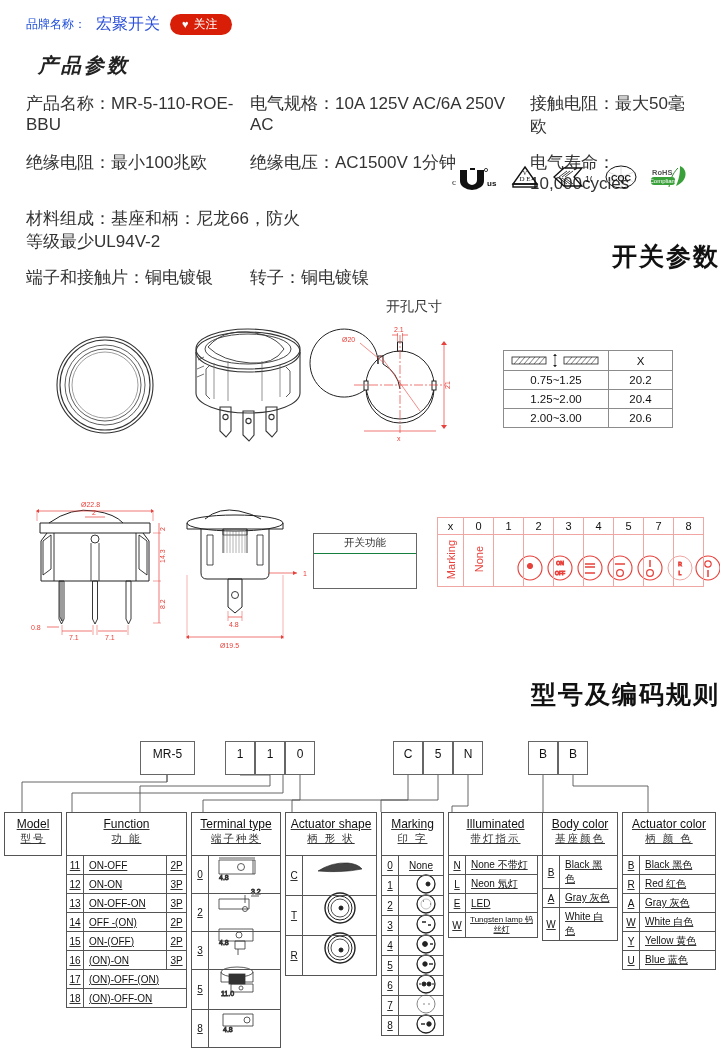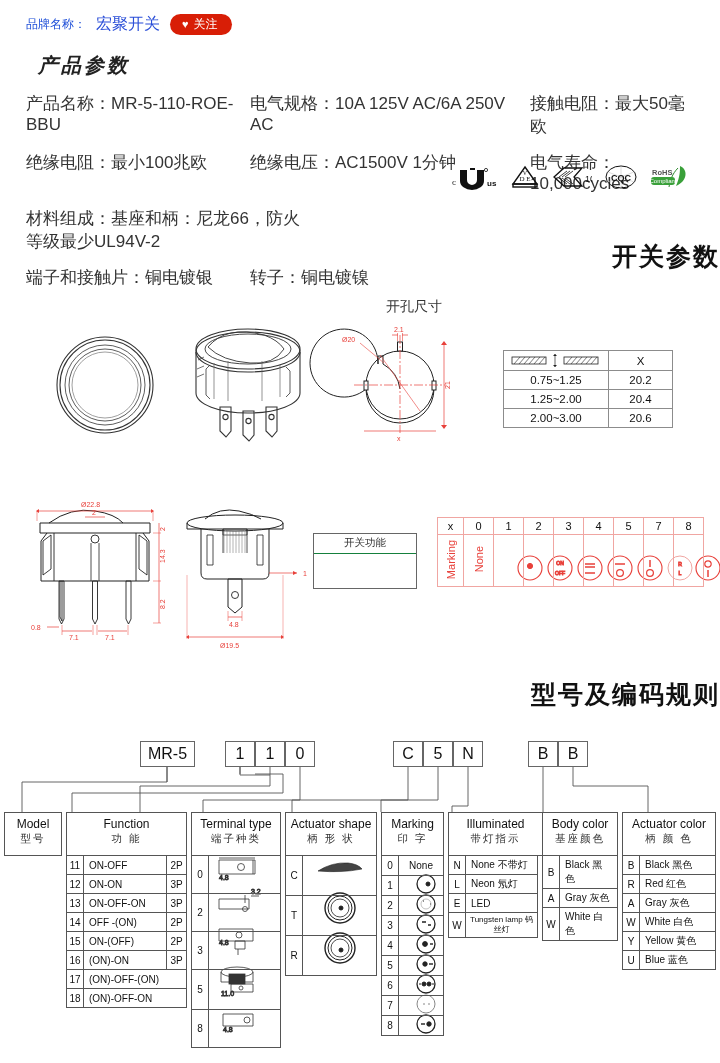--- a/index.html
+++ b/index.html
@@ -85,38 +85,38 @@
   .mk-first { width:26px; }
 
   
   .fnbox { position:absolute; left:313px; top:533px; width:104px; border:1px solid #666; background:#fff; }
   .fnbox .t { text-align:center; font-size:10.5px; padding:2px 0 3px; border-bottom:1px solid #15803d; color:#333; }
   .fnbox .d { height:34px; }
 
   
   .codebox {
     position:absolute; border:1px solid #666; background:#fff;
-    font-size:16px; color:#111; text-align:center;
-    height:26px; line-height:24px;
+    font-size:12px; color:#111; text-align:center;
+    height:34px; line-height:24px;
   }
 
   
   .ctab { position:absolute; border-collapse:collapse; font-size:10px; color:#111; }
   .ctab td, .ctab th { border:1px solid #555; }
   .chead {
     border:1px solid #555; background:#fff; text-align:center;
     padding:4px 2px 3px;
   }
   .chead .en { font-size:12px; color:#111; display:block; line-height:1.2; }
   .chead .cn { font-size:10.5px; color:#333; display:block; letter-spacing:2px; line-height:1.45; }
   .ccell { text-align:center; padding:2px 3px; height:19px; }
   .ccell-l { text-align:left; padding:2px 5px; height:19px; }
   .kcell { width:17px; text-align:center; font-size:10px; }
 
-  .colwrap { position:absolute; }
+  .colwrap { position:absolute;text-decoration:underline; }
   .colwrap .hdbox { border:1px solid #555; background:#fff; }
 
   svg { display:block; }
   .lbl-red { fill:#e8403a; font-size:7px; font-family:"Liberation Sans",sans-serif; }
   .lbl-blk { fill:#222; font-size:7px; font-family:"Liberation Sans",sans-serif; }
 </style>
 </head>
 <body>
 
 <div class="page">

